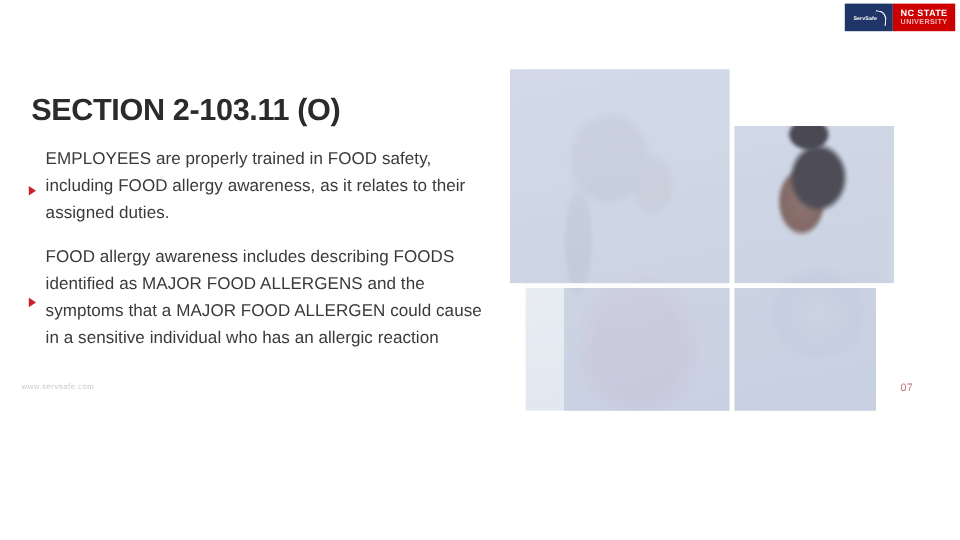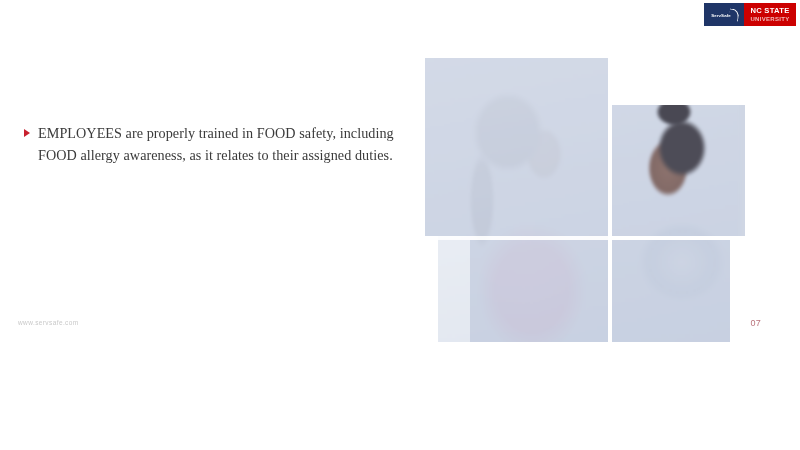--- a/index.html
+++ b/index.html
@@ -98,23 +98,22 @@
 
   
   #bullet-list {
     position: absolute;
     left: 24px;
     top: 122px;
     width: 392px;
   }
   .bullet-item {
     display: flex;
-    align-items: flex-start;
+    align-items: center;
     margin-bottom: 14px;
-    font-family: Liberation Serif, serif;
   }
   .bullet-marker {
     flex: 0 0 auto;
     width: 0;
     height: 0;
     border-top: 4.3px solid transparent;
     border-bottom: 4.3px solid transparent;
     border-left: 6px solid #c8202e;
     margin-top: 7px;
     margin-right: 8px;
@@ -255,28 +254,33 @@
     <div class="logo-block" id="servsafe-logo">
       <span id="servsafe-wordmark">ServSafe</span>
       <span id="servsafe-swoosh"></span>
     </div>
     <div class="logo-block" id="ncstate-logo">
       <span id="ncstate-line1">NC STATE</span>
       <span id="ncstate-line2">UNIVERSITY</span>
     </div>
   </div>
 
+  <div id="slide-title">SECTION 2-103.11 (O)</div>
 
   <div id="bullet-list">
 
     <div class="bullet-item">
       <span class="bullet-marker"></span>
       <span class="bullet-text">EMPLOYEES are properly trained in FOOD safety, including FOOD allergy awareness, as it relates to their assigned duties.</span>
     </div>
 
+    <div class="bullet-item">
+      <span class="bullet-marker"></span>
+      <span class="bullet-text">FOOD allergy awareness includes describing FOODS identified as MAJOR FOOD ALLERGENS and the symptoms that a MAJOR FOOD ALLERGEN could cause in a sensitive individual who has an allergic reaction</span>
+    </div>
 
   </div>
 
   <div id="photo-collage">
 
     <div id="photo-bleed">
       <div class="panel-inner">
         <div class="photo-art"></div>
       </div>
       <div id="bleed-mask-top"></div>

